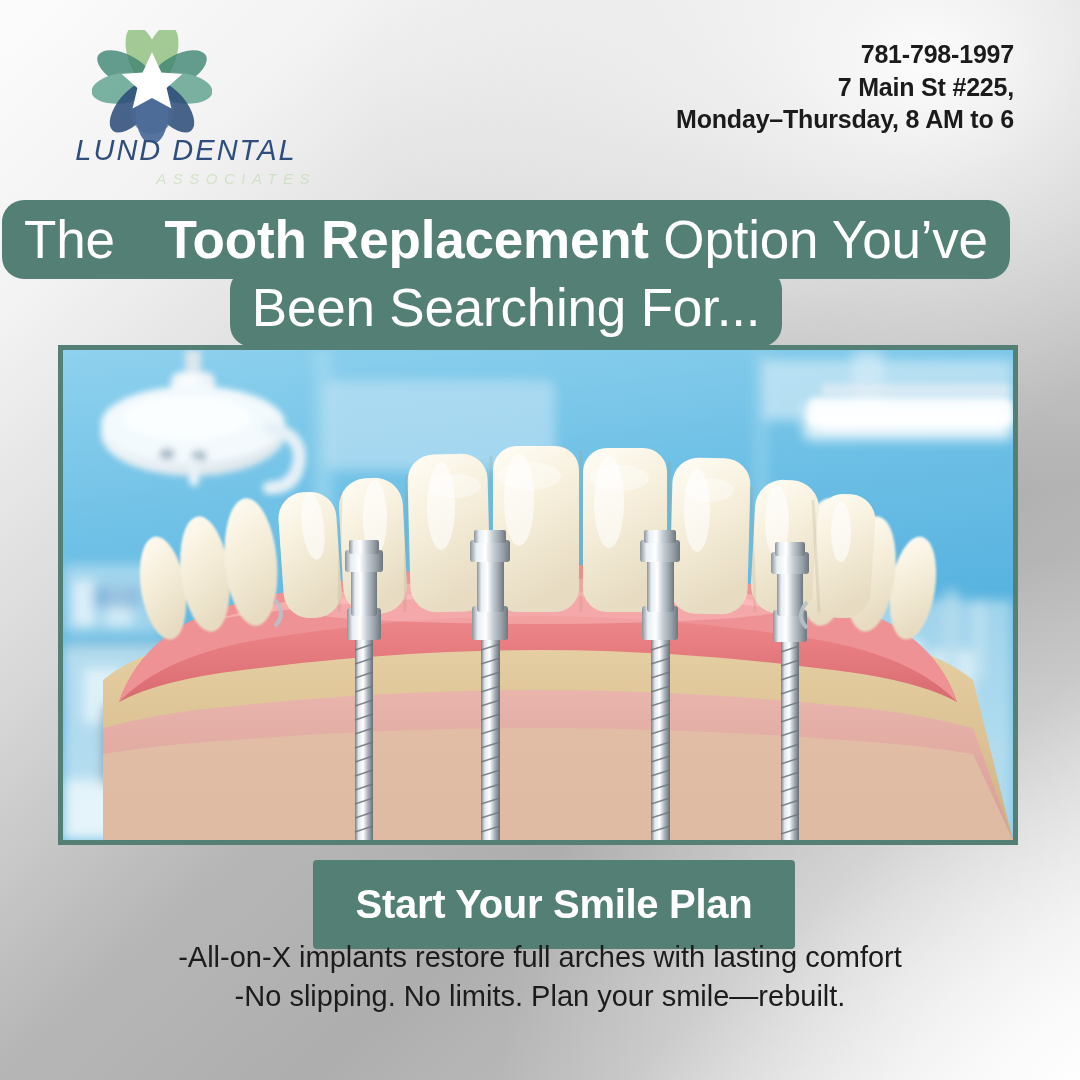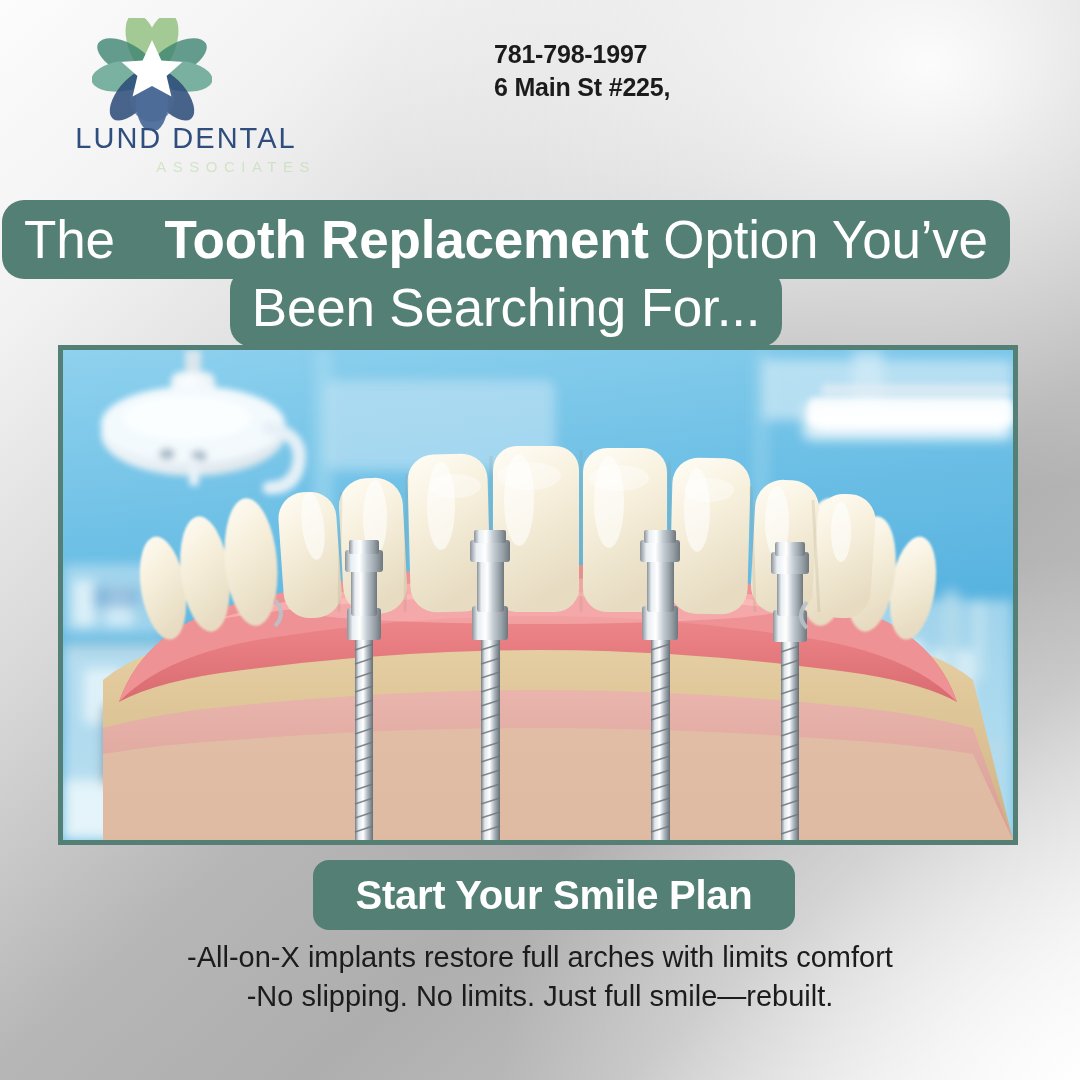--- a/index.html
+++ b/index.html
@@ -28,23 +28,24 @@
   .header {
     position: absolute;
     top: 0; left: 0;
     width: 1080px;
     height: 196px;
   }
 
   .logo-block {
     position: absolute;
     left: 56px;
-    top: 18px;
+    top: 30px;
     width: 280px;
     height: 160px;
+    font-style: italic;
   }
   .logo-mark {
     position: absolute;
     left: 36px;
     top: 0px;
     width: 120px;
     height: 112px;
   }
   .logo-wordmark {
     position: absolute;
@@ -70,20 +71,21 @@
     color: #b9d9a8;
     opacity: 0.55;
     white-space: nowrap;
   }
 
   .contact-block {
     position: absolute;
     right: 66px;
     top: 38px;
     width: 520px;
+    text-align: right;
     color: #1b1b1b;
     font-size: 25px;
     line-height: 1.30;
     font-weight: 600;
     letter-spacing: -0.2px;
   }
   .contact-block .line { display: block; }
 
   
   .headline-wrap {
@@ -125,23 +127,23 @@
     inset: 0;
     overflow: hidden;
   }
 
   
   .cta {
     position: absolute;
     left: 313px;
     top: 860px;
     width: 482px;
-    height: 70px;
+    height: 89px;
     background: #537f74;
-    border-radius: 16px;
+    border-radius: 4px;
     color: #ffffff;
     font-size: 40px;
     font-weight: 700;
     display: flex;
     align-items: center;
     justify-content: center;
     letter-spacing: -0.3px;
     cursor: pointer;
   }
 
@@ -220,21 +222,22 @@
             <path d="M 0,-32 L 9.4,-11.6 L 30.4,-9.9 L 14.6,4.0 L 19.4,24.6 L 0,14.0 L -19.4,24.6 L -14.6,4.0 L -30.4,-9.9 L -9.4,-11.6 Z" fill="#ffffff"></path>
           </g>
         </svg>
       </div>
       <div class="logo-wordmark">LUND  DENTAL</div>
       <div class="logo-sub">ASSOCIATES</div>
     </div>
 
     <div class="contact-block">
       <span class="line">781-798-1997</span>
-      <span class="line">6 Main St #225,</span>
+      <span class="line">7 Main St #225,</span>
+      <span class="line">Monday–Thursday, 8 AM to 6</span>
     </div>
   </div>
 
   <div class="headline-wrap">
     <span class="headline"><span>The </span><b>Tooth Replacement</b><span> Option You’ve Been Searching For...</span></span>
   </div>
 
   <div class="photo-frame">
     <div class="photo">
       <svg viewBox="0 0 950 490" width="950" height="490" preserveAspectRatio="xMidYMid slice" aria-hidden="true">
@@ -514,17 +517,17 @@
         </g>
       </svg>
     </div>
   </div>
 
   <div class="cta">
     <span>Start Your Smile Plan</span>
   </div>
 
   <div class="bullets">
-    <span class="b-line">-All-on-X implants restore full arches with limits comfort</span>
-    <span class="b-line">-No slipping. No limits. Just full smile—rebuilt.</span>
+    <span class="b-line">-All-on-X implants restore full arches with lasting comfort</span>
+    <span class="b-line">-No slipping. No limits. Plan your smile—rebuilt.</span>
   </div>
 
 </div>
 
 </body></html>

